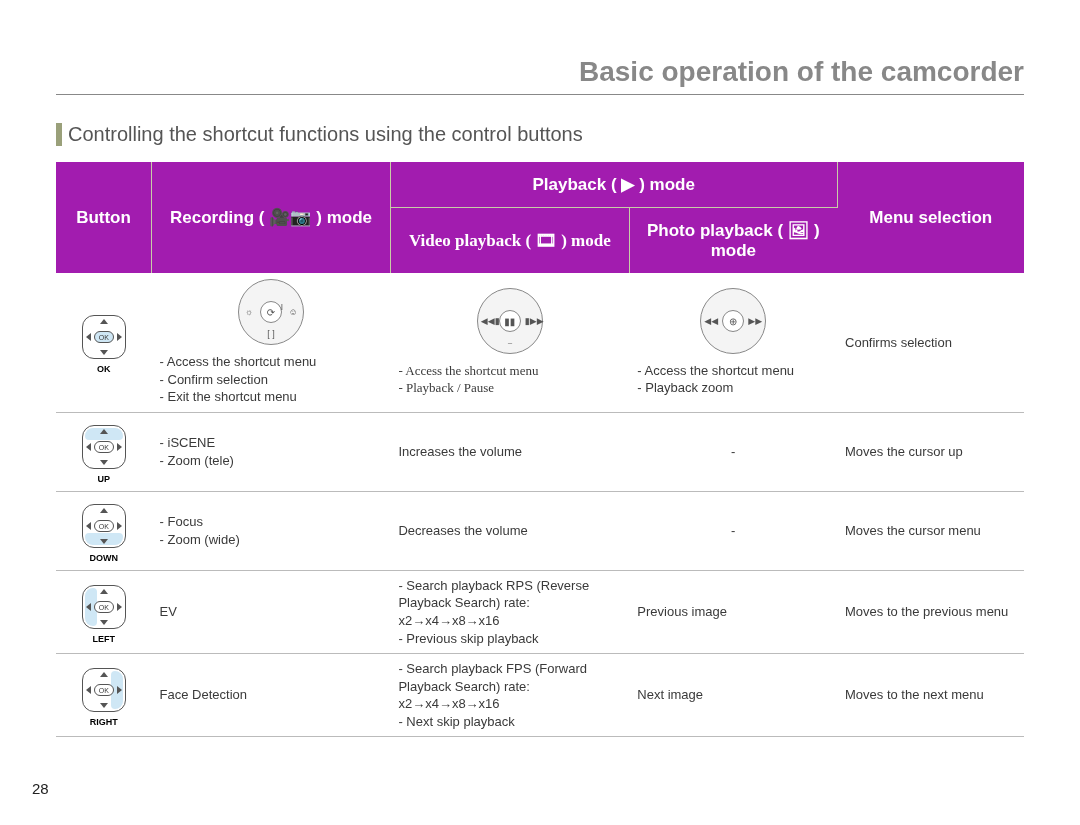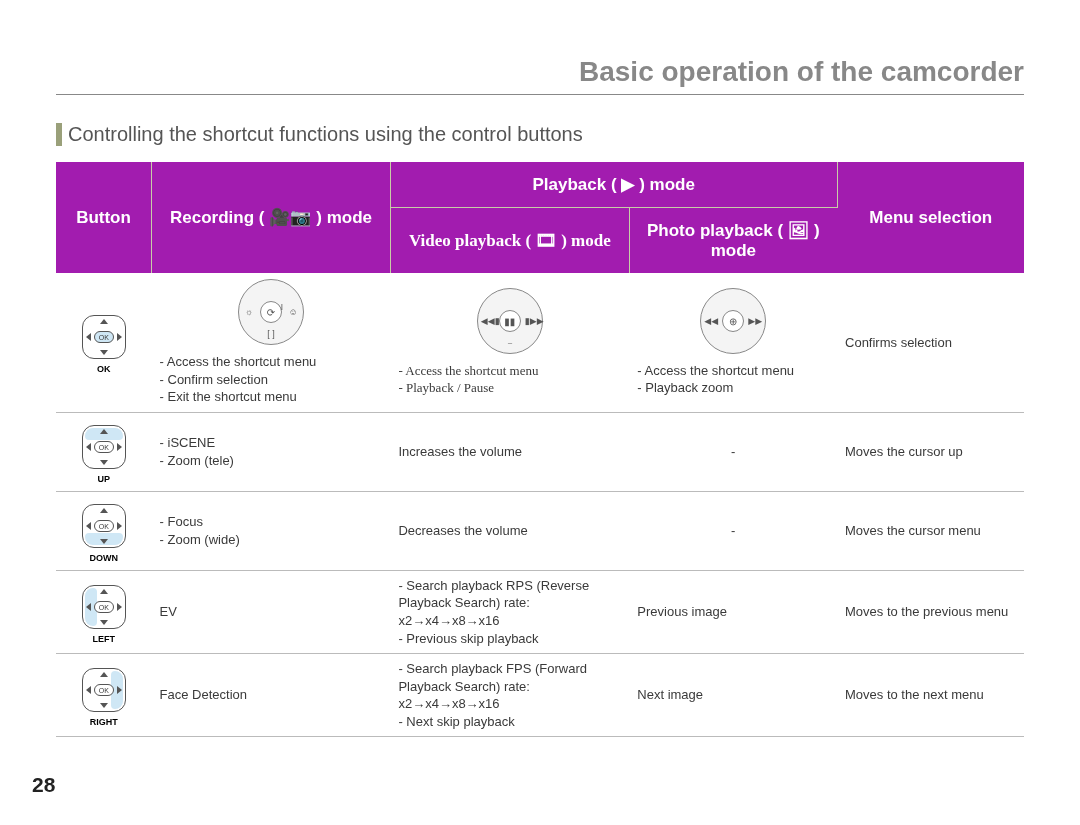--- a/index.html
+++ b/index.html
@@ -71,22 +71,22 @@
   .col-rec { width: 230px; }
   .col-vid { width: 230px; font-family: Liberation Serif, serif; }
   .col-pho { width: 200px; }
   .col-menu { width: 180px; }
   .list { white-space: pre-line; }
   .center-txt { text-align: center; }
   .page-number {
     position: absolute;
     left: 32px;
     bottom: 28px;
-    font-size: 21px;
-    font-weight: bold;
+    font-size: 15px;
+    font-weight: normal;
     color: #222;
   }
   
   .pad {
     width: 44px; height: 44px;
     border: 1.5px solid #555;
     border-radius: 12px;
     margin: 0 auto;
     position: relative;
     background: #fff;

